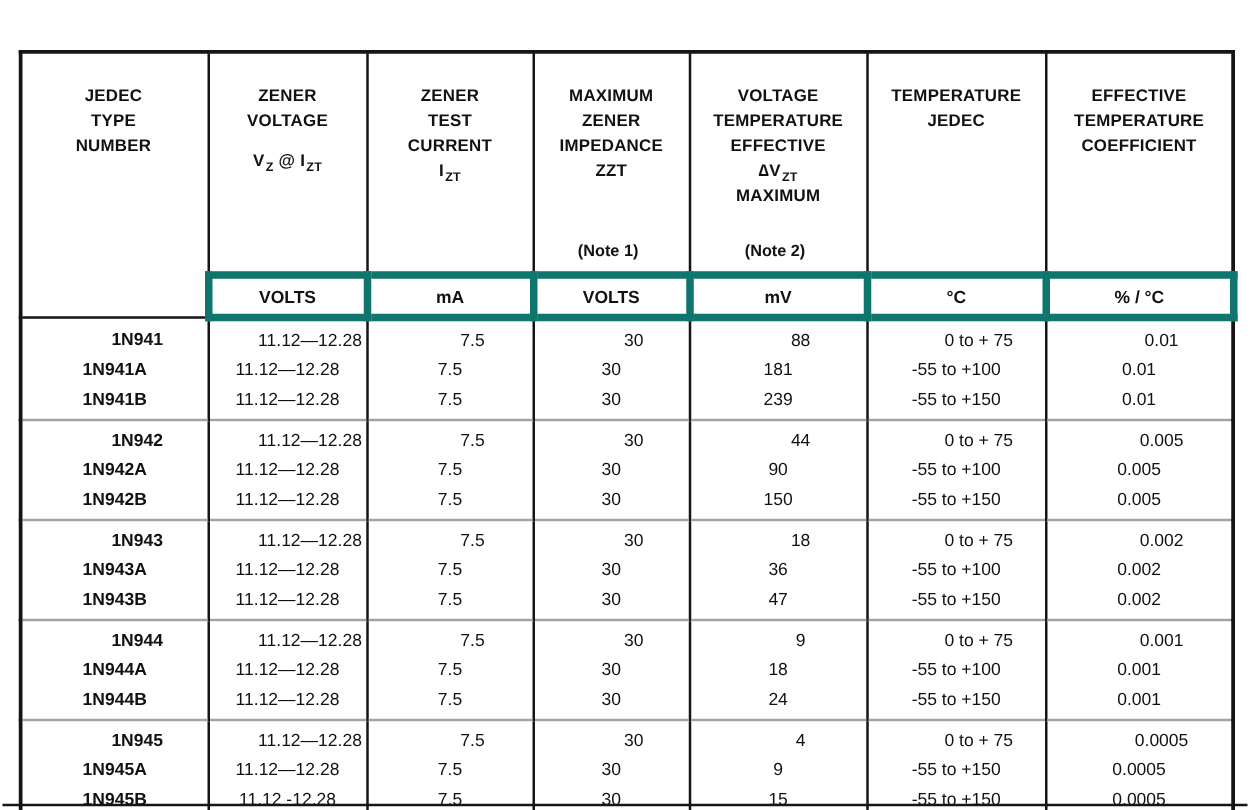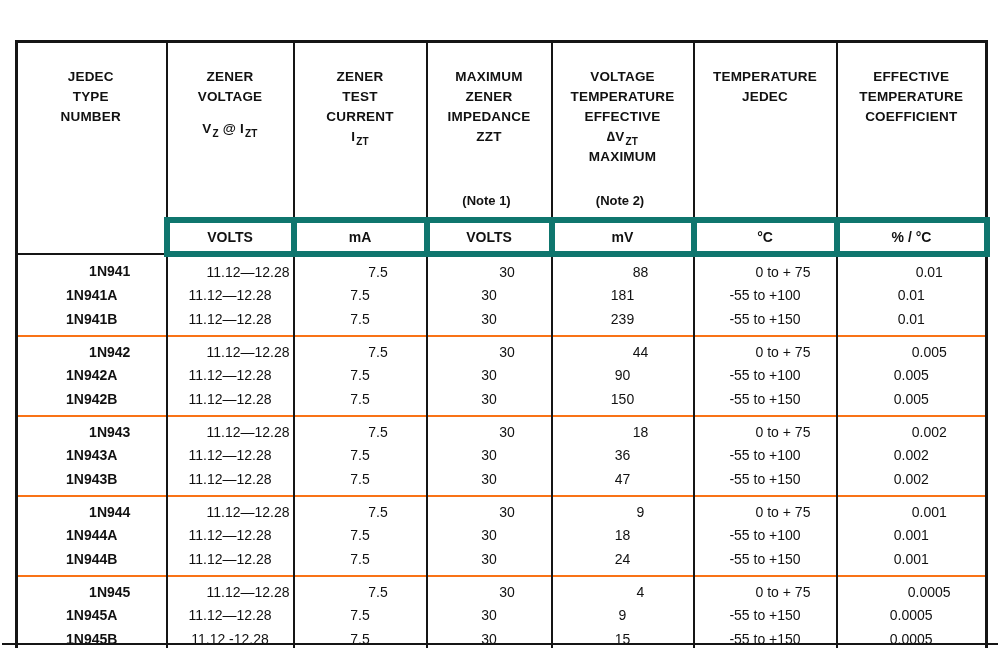--- a/index.html
+++ b/index.html
@@ -42,21 +42,21 @@
     padding: 0;
   }
 
   
   tbody td {
     border-top: none; border-bottom: none;
     border-left: 2px solid #151515; border-right: 2px solid #151515;
     text-align: center; font-size: 14px;
     height: 24px; line-height: 23px; padding: 0;
   }
-  tbody tr.group-start td { border-top: 2px solid #f97316; padding-top: 4px; padding-left: 36px; }
+  tbody tr.group-start td { border-top: 2px solid #a3a3a3; padding-top: 4px; padding-left: 36px; }
   tbody tr.group-end td { padding-bottom: 4px; text-align: center; }
   tbody td.jedec { font-weight: bold; }
 
   .bottom-rule {
     position: absolute; left: 2px; right: 2px; bottom: 3px;
     height: 2px; background: #151515;
   }
 </style>
 </head>
 <body>

